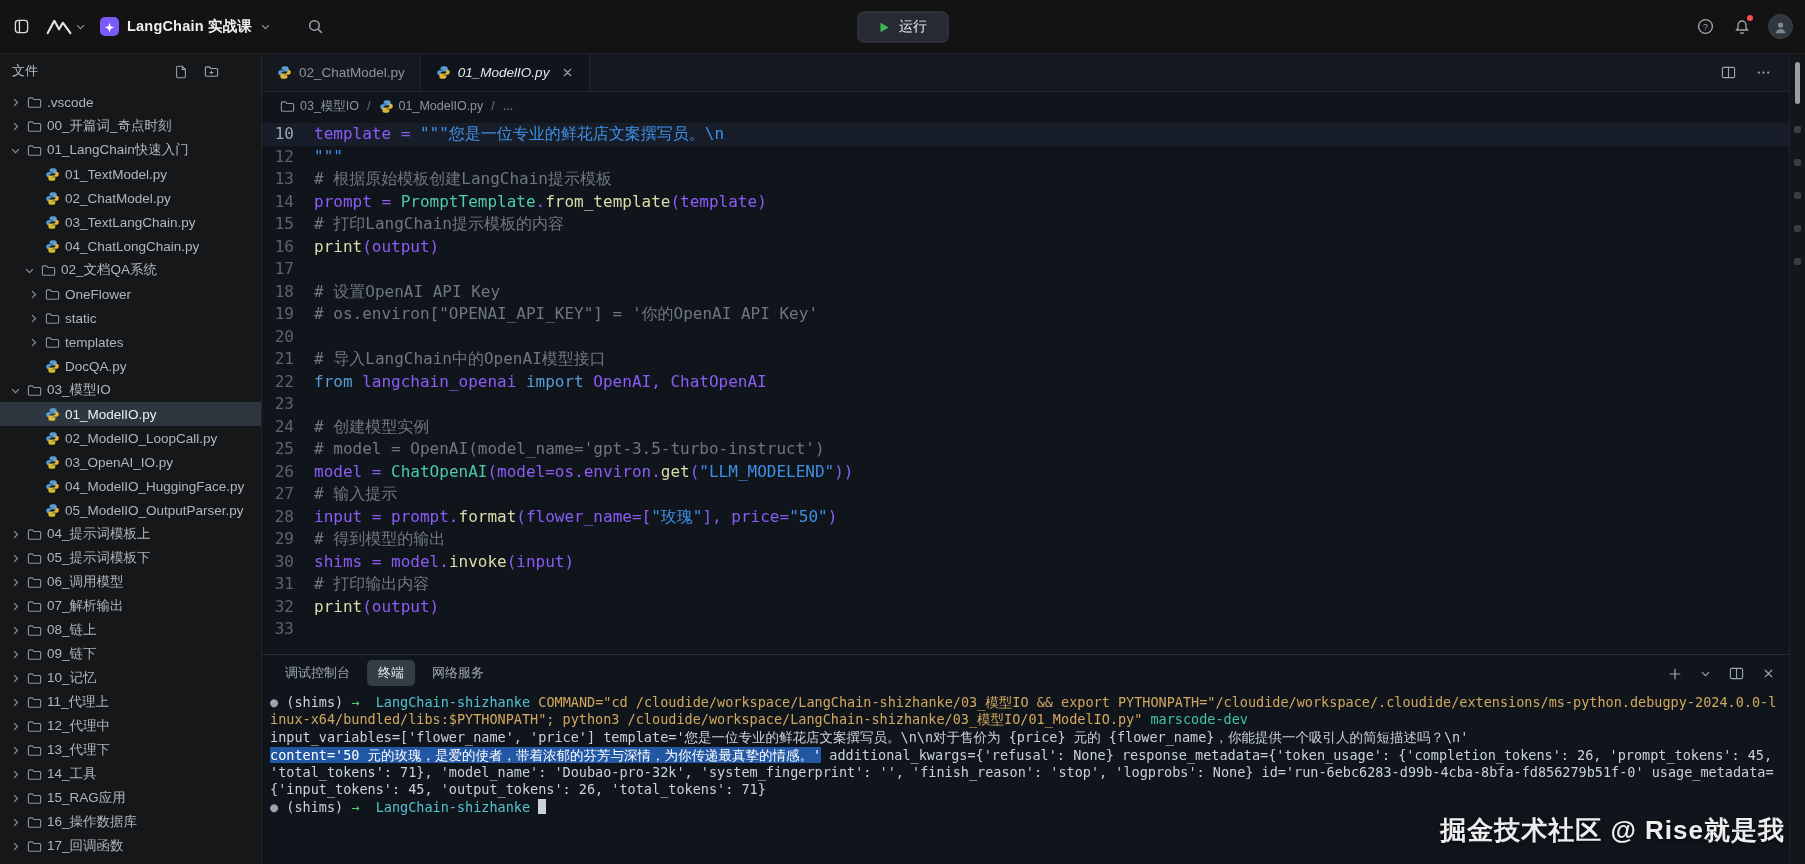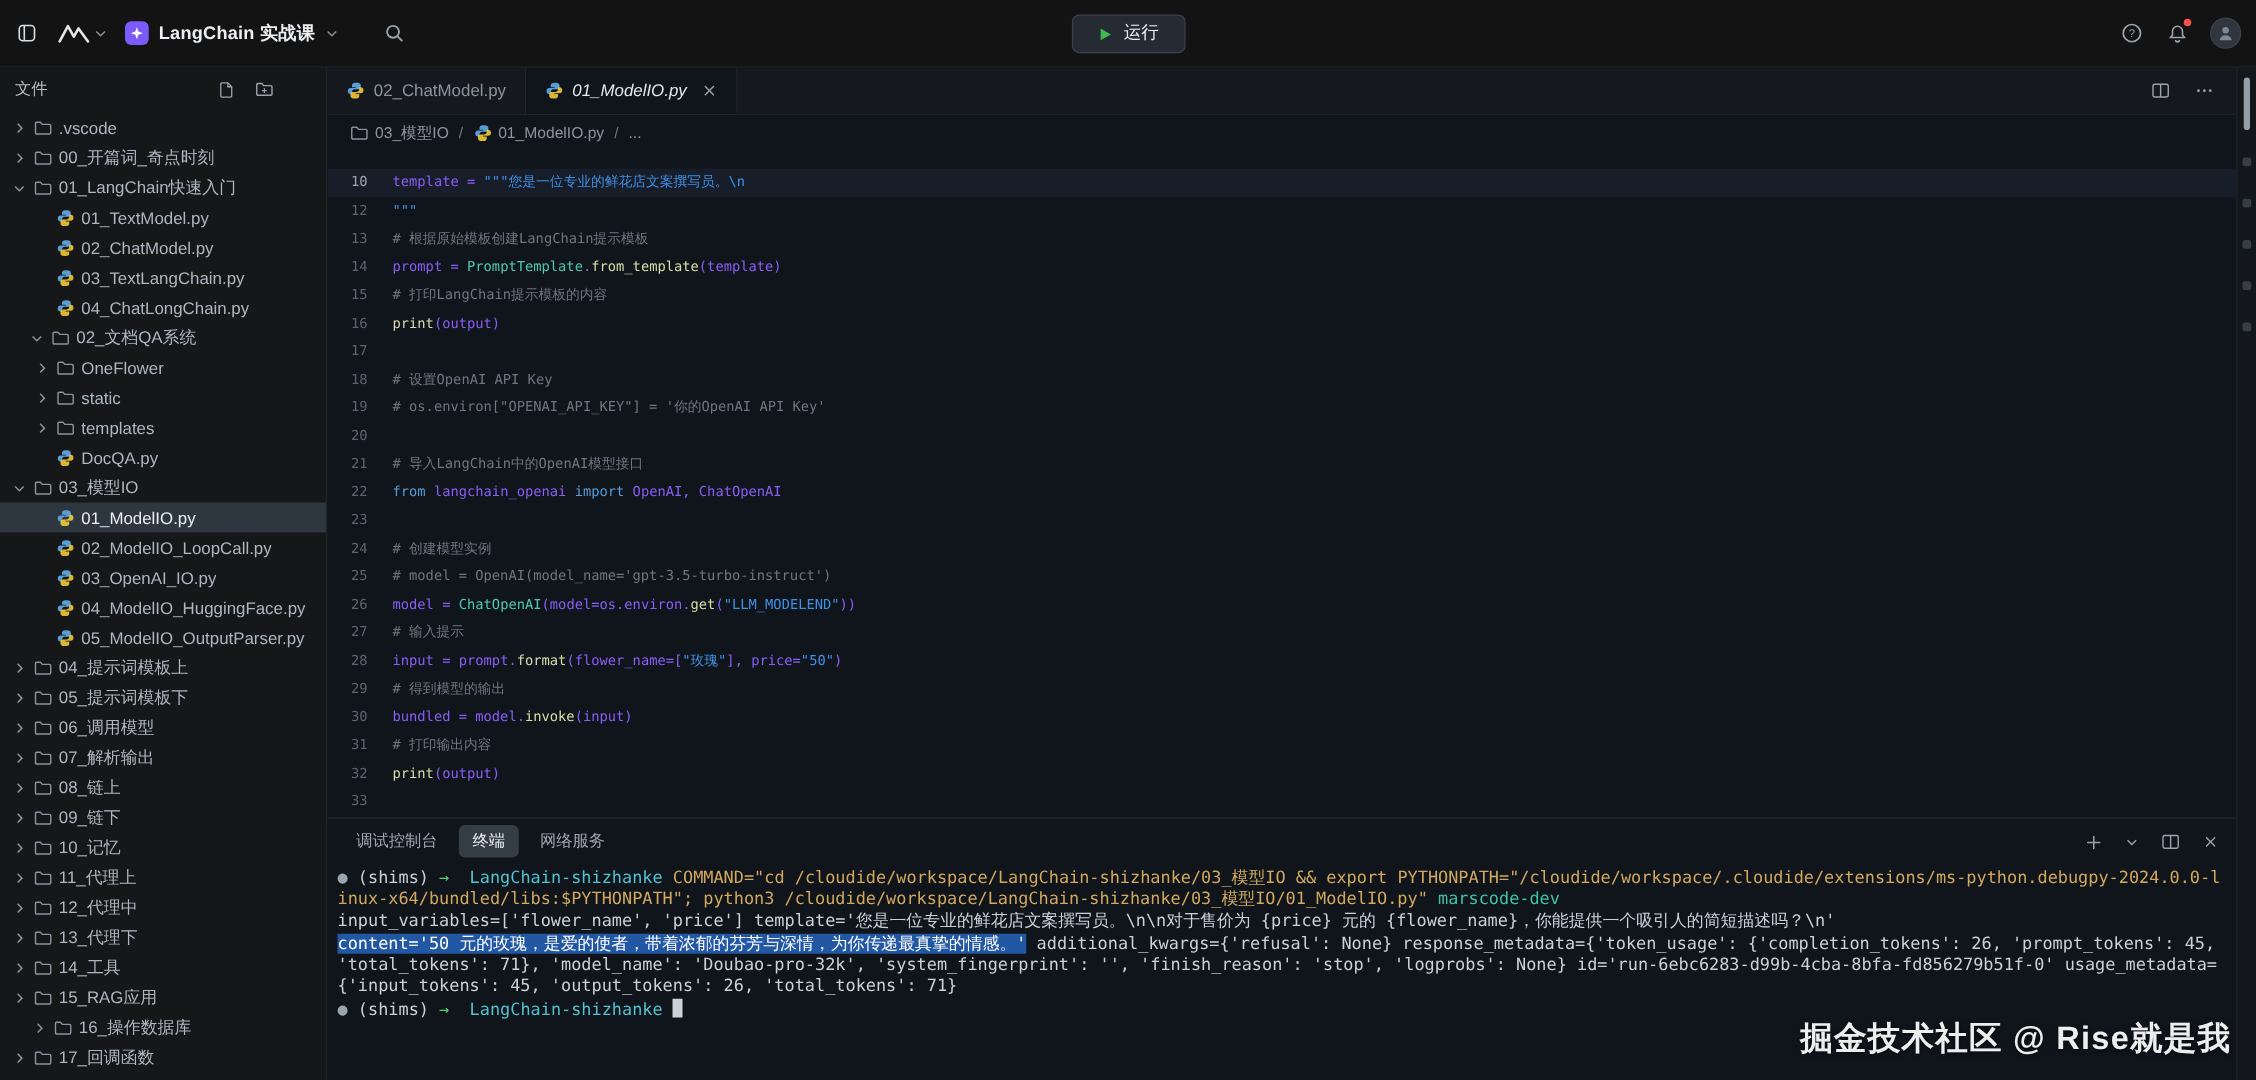--- a/index.html
+++ b/index.html
@@ -43,21 +43,21 @@
   .tab{display:flex;align-items:center;gap:7px;padding:0 15px;font-size:13.5px;color:#8b949e;border-right:1px solid #1f242b;cursor:pointer;}
   .tab.active{background:#10151c;color:#dfe7ef;}
   .tab.active .tab-label{font-style:italic;}
   .tab-close{color:#9aa4ae;margin-left:5px;display:flex;}
   .editor-actions{display:flex;align-items:center;gap:16px;padding-right:16px;color:#8b949e;}
   .breadcrumb{flex:0 0 28px;display:flex;align-items:center;gap:8px;padding:0 18px;color:#8b949e;font-size:12.5px;}
   .crumb{display:flex;align-items:center;gap:5px;cursor:pointer;}
   .crumb-sep{color:#6e7681;}
 
   
-  .code{flex:1;overflow:hidden;font-family:"DejaVu Sans Mono",monospace;font-size:11px;line-height:22.5px;padding-top:3px;margin-top:12px;}
+  .code{flex:1;overflow:hidden;font-family:"DejaVu Sans Mono",monospace;font-size:16px;line-height:22.5px;padding-top:3px;}
   .code-line{display:flex;}
   .code-line.active-line{background:#171e29;}
   .ln{flex:0 0 52px;text-align:right;padding-right:20px;color:#5b646e;user-select:none;cursor:pointer;}
   .active-line .ln{color:#9aa4ae;}
   .lc{white-space:pre;color:#ccd2da;}
   .tk-d{color:#8b5cf6}
   .tk-c{color:#6e7681}
   .tk-s{color:#3f8fe6}
   .tk-k{color:#569cd6}
   .tk-cl{color:#4ec9b0}
@@ -536,21 +536,21 @@
                 <path d="M6 3l5 5-5 5" fill="none" stroke="currentColor" stroke-width="1.7"></path>
               </svg>
             </span>
             <span class="tree-ic">
               <svg width="15" height="15" viewBox="0 0 16 16">
                 <path d="M1.5 4a1 1 0 0 1 1-1h3.2l1.6 1.8h6.2a1 1 0 0 1 1 1V12a1 1 0 0 1-1 1h-11a1 1 0 0 1-1-1z" fill="none" stroke="currentColor" stroke-width="1.2"></path>
               </svg>
             </span>
             <span class="tree-label">15_RAG应用</span>
           </div>
-          <div class="tree-row" style="padding-left: 8px; margin-left: 16px;">
+          <div class="tree-row" style="padding-left: 8px;">
             <span class="twisty">
               <svg width="11" height="11" viewBox="0 0 16 16">
                 <path d="M6 3l5 5-5 5" fill="none" stroke="currentColor" stroke-width="1.7"></path>
               </svg>
             </span>
             <span class="tree-ic">
               <svg width="15" height="15" viewBox="0 0 16 16">
                 <path d="M1.5 4a1 1 0 0 1 1-1h3.2l1.6 1.8h6.2a1 1 0 0 1 1 1V12a1 1 0 0 1-1 1h-11a1 1 0 0 1-1-1z" fill="none" stroke="currentColor" stroke-width="1.2"></path>
               </svg>
             </span>
@@ -703,21 +703,21 @@
           <div class="code-line">
             <span class="ln">28</span>
             <span class="lc"><span class="tk-d">input</span><span class="tk-d"> = prompt.</span><span class="tk-fn">format</span><span class="tk-d">(flower_name=[</span><span class="tk-s">"玫瑰"</span><span class="tk-d">], price=</span><span class="tk-s">"50"</span><span class="tk-d">)</span></span>
           </div>
           <div class="code-line">
             <span class="ln">29</span>
             <span class="lc"><span class="tk-c"># 得到模型的输出</span></span>
           </div>
           <div class="code-line">
             <span class="ln">30</span>
-            <span class="lc"><span class="tk-d">bundled</span><span class="tk-d"> = model.</span><span class="tk-fn">invoke</span><span class="tk-d">(input)</span></span>
+            <span class="lc"><span class="tk-d">shims</span><span class="tk-d"> = model.</span><span class="tk-fn">invoke</span><span class="tk-d">(input)</span></span>
           </div>
           <div class="code-line">
             <span class="ln">31</span>
             <span class="lc"><span class="tk-c"># 打印输出内容</span></span>
           </div>
           <div class="code-line">
             <span class="ln">32</span>
             <span class="lc"><span class="tk-fn">print</span><span class="tk-d">(output)</span></span>
           </div>
           <div class="code-line">

